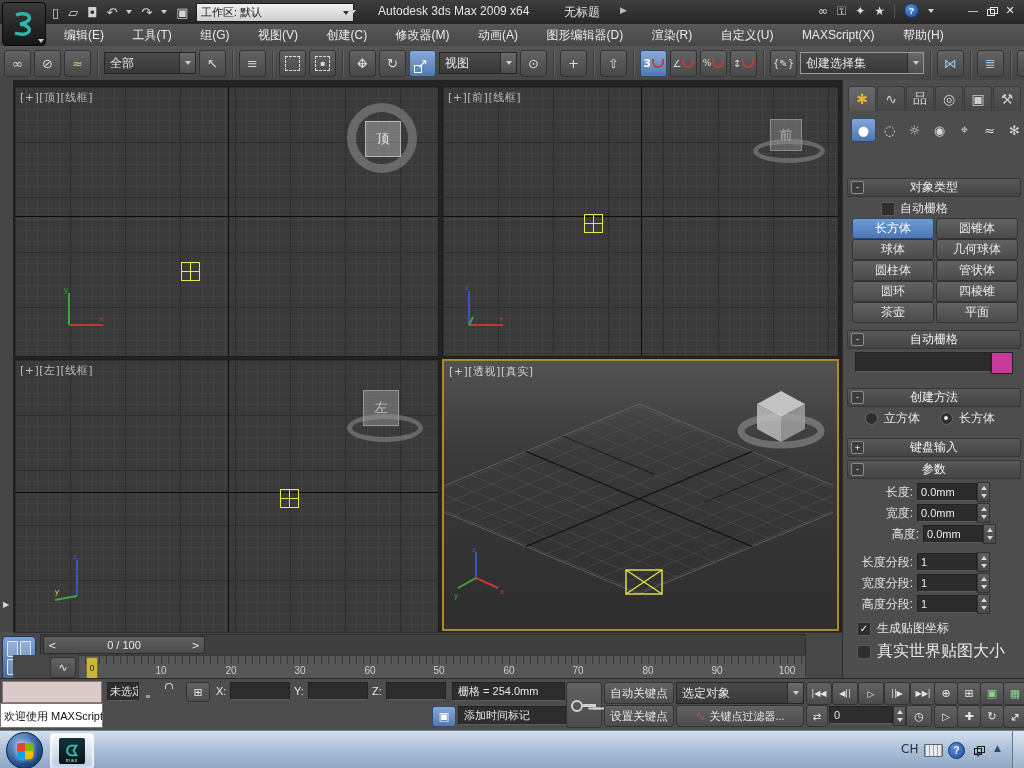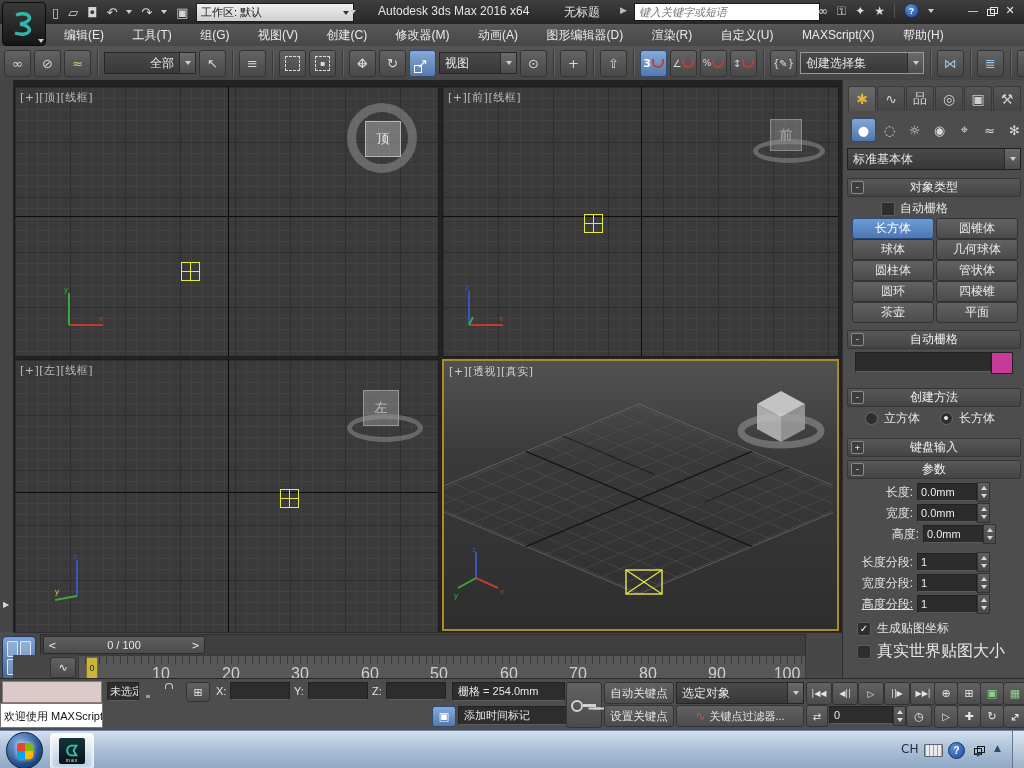--- a/index.html
+++ b/index.html
@@ -111,21 +111,21 @@
   #timebar{position:absolute;left:13px;top:632px;width:829px;height:23px;background:#474747;border-top:1px solid #2e2e2e;}
   #slidertrack{position:absolute;left:27px;top:1px;width:764px;height:20px;background:#3f3f3f;
     border:1px solid #2e2e2e;border-bottom-color:#5a5a5a;}
   #slidergrip{position:absolute;left:2px;top:1px;width:152px;height:16px;background:linear-gradient(#606060,#4b4b4b);
     border:1px solid #2c2c2c;border-radius:2px;color:#e8e8e8;font-size:11px;
     display:flex;align-items:center;justify-content:space-between;padding:0 4px;}
   #ruler{position:absolute;left:13px;top:655px;width:829px;height:23px;background:#474747;}
   #rulerin{position:absolute;left:65px;top:0;width:726px;height:23px;background:#575757;border:1px solid #3a3a3a;}
   #rulerticks{position:absolute;left:6px;top:0;right:0;height:8px;
     background:repeating-linear-gradient(90deg,#3b3b3b 0 1px,transparent 1px 6.95px);}
-  .rnum{position:absolute;top:9px;transform:translateX(-50%);font-size:16px;color:#cfcfcf;}
+  .rnum{position:absolute;top:9px;transform:translateX(-50%);font-size:10px;color:#cfcfcf;}
   #frame-marker{position:absolute;left:7px;top:1px;width:10px;height:20px;background:#c9b43e;
     border:1px solid #7c6c1e;color:#35300c;font-size:9px;text-align:center;line-height:20px;}
   .layoutbtn{position:absolute;left:2px;top:636px;width:34px;height:44px;
     background:linear-gradient(#7fa3d4,#46699a);border:1px solid #23385c;border-radius:4px;
     display:grid;grid-template-columns:1fr 1fr;gap:2px;padding:4px;box-sizing:border-box;}
   .layoutbtn span{background:rgba(225,235,248,.25);border:1px solid #dce8f5;border-radius:1px;}
 
   
   #statusbar{position:absolute;left:0;top:678px;width:1024px;height:52px;background:#4d4d4d;border-top:1px solid #2a2a2a;}
   .sunk{background:#2d2d2d;border:1px solid #222;border-bottom-color:#5c5c5c;color:#e6e6e6;}
@@ -181,24 +181,23 @@
       <span class="caret"></span>
     <span class="qa ico">↷</span>
       <span class="caret"></span>
     <span class="qa ico">▣</span>
   </div>
   <div class="ws-dd">
     <span style="flex:1;">工作区: 默认</span>
     <span class="caret" style="border-top-color:#333;"></span>
   </div>
   <span class="caret abs" style="left:350px;top:10px;"></span>
-  <span class="title-txt abs" style="left:378px;top:4px;">Autodesk 3ds Max 2016 x64</span>
+  <span class="title-txt abs" style="left:378px;top:4px;">Autodesk 3ds Max 2009 x64</span>
   <span class="title-txt abs" style="left:564px;top:4px;text-align:center;">无标题</span>
   <span class="abs ico" style="left:620px;top:5px;color:#bbb;font-size:9px;">▶</span>
-  <input class="search-box" placeholder="键入关键字或短语" style="">
   <div class="abs flex" style="left:818px;top:3px;gap:9px;">
     <span class="ic-ic ico">∞</span>
     <span class="ic-ic ico">⚿</span>
     <span class="ic-ic ico">✦</span>
     <span class="ic-ic ico">★</span>
     <span style="width:1px;height:14px;background:#555;"></span>
     <span class="helpico" style="width:13px;height:13px;font-size:9px;">?</span>
     <span class="caret"></span>
   </div>
   <div class="abs flex" style="right:6px;top:4px;gap:6px;">
@@ -228,21 +227,21 @@
     <path d="M7 6 C 22 1, 26 13, 11 15 C 26 17, 22 29, 6 24" stroke="#2fb6a8" stroke-width="3.4" fill="none"></path>
   </svg>
   <span class="caret abs" style="right:1px;bottom:2px;"></span>
 </div>
 
 <div id="toolbar">
   <span class="tile">∞</span>
   <span class="tile">⊘</span>
   <span class="tile" style="color:#d9c469;">≈</span>
   <span class="tsep"></span>
-  <div class="dd" style="width:90px;text-align:right;">
+  <div class="dd" style="width:90px;">
     <span class="txt">全部</span>
     <span class="dbtn">
         <span class="caret"></span>
       </span>
   </div>
   <span class="tile">↖</span>
   <span class="tsep"></span>
   <span class="tile">≡</span>
   <span class="tsep"></span>
   <span class="tile">
@@ -408,26 +407,20 @@
   </div>
   <div class="abs flex" style="left:8px;top:38px;gap:2px;">
     <span class="sub-ic active">●</span>
     <span class="sub-ic">◌</span>
     <span class="sub-ic">☼</span>
     <span class="sub-ic">◉</span>
     <span class="sub-ic">⌖</span>
     <span class="sub-ic">≈</span>
     <span class="sub-ic">✻</span>
   </div>
-  <div class="dd abs" style="left:4px;top:68px;width:172px;height:20px;border-color:#1f1f1f;">
-    <span class="txt">标准基本体</span>
-    <span class="dbtn">
-        <span class="caret"></span>
-      </span>
-  </div>
 
   <div class="roh" style="top:98px;">
     <span class="pm">-</span>
     <span>对象类型</span>
   </div>
   <div class="abs flex" style="left:38px;top:120px;gap:5px;">
     <span class="cb"></span>
     <span style="color:#e6e6e6;font-size:12px;">自动栅格</span>
   </div>
   <span class="obtn active" style="left:9px;top:138px;">长方体</span>
@@ -504,21 +497,21 @@
   </div>
   <div class="abs flex" style="left:6px;top:493px;">
     <span class="plabel" style="width:64px;">宽度分段:</span>
     <span class="pfield" style="width:52px;margin-left:4px;">1</span>
     <span class="spinner">
         <span class="spup"></span>
         <span class="spdn"></span>
       </span>
   </div>
   <div class="abs flex" style="left:6px;top:514px;">
-    <span class="plabel" style="width:64px;text-decoration:underline;">高度分段:</span>
+    <span class="plabel" style="width:64px;">高度分段:</span>
     <span class="pfield" style="width:52px;margin-left:4px;">1</span>
     <span class="spinner">
         <span class="spup"></span>
         <span class="spdn"></span>
       </span>
   </div>
 
   <div class="abs flex" style="left:14px;top:540px;gap:6px;">
     <span class="cb">✓</span>
     <span style="color:#e6e6e6;font-size:12px;">生成贴图坐标</span>

